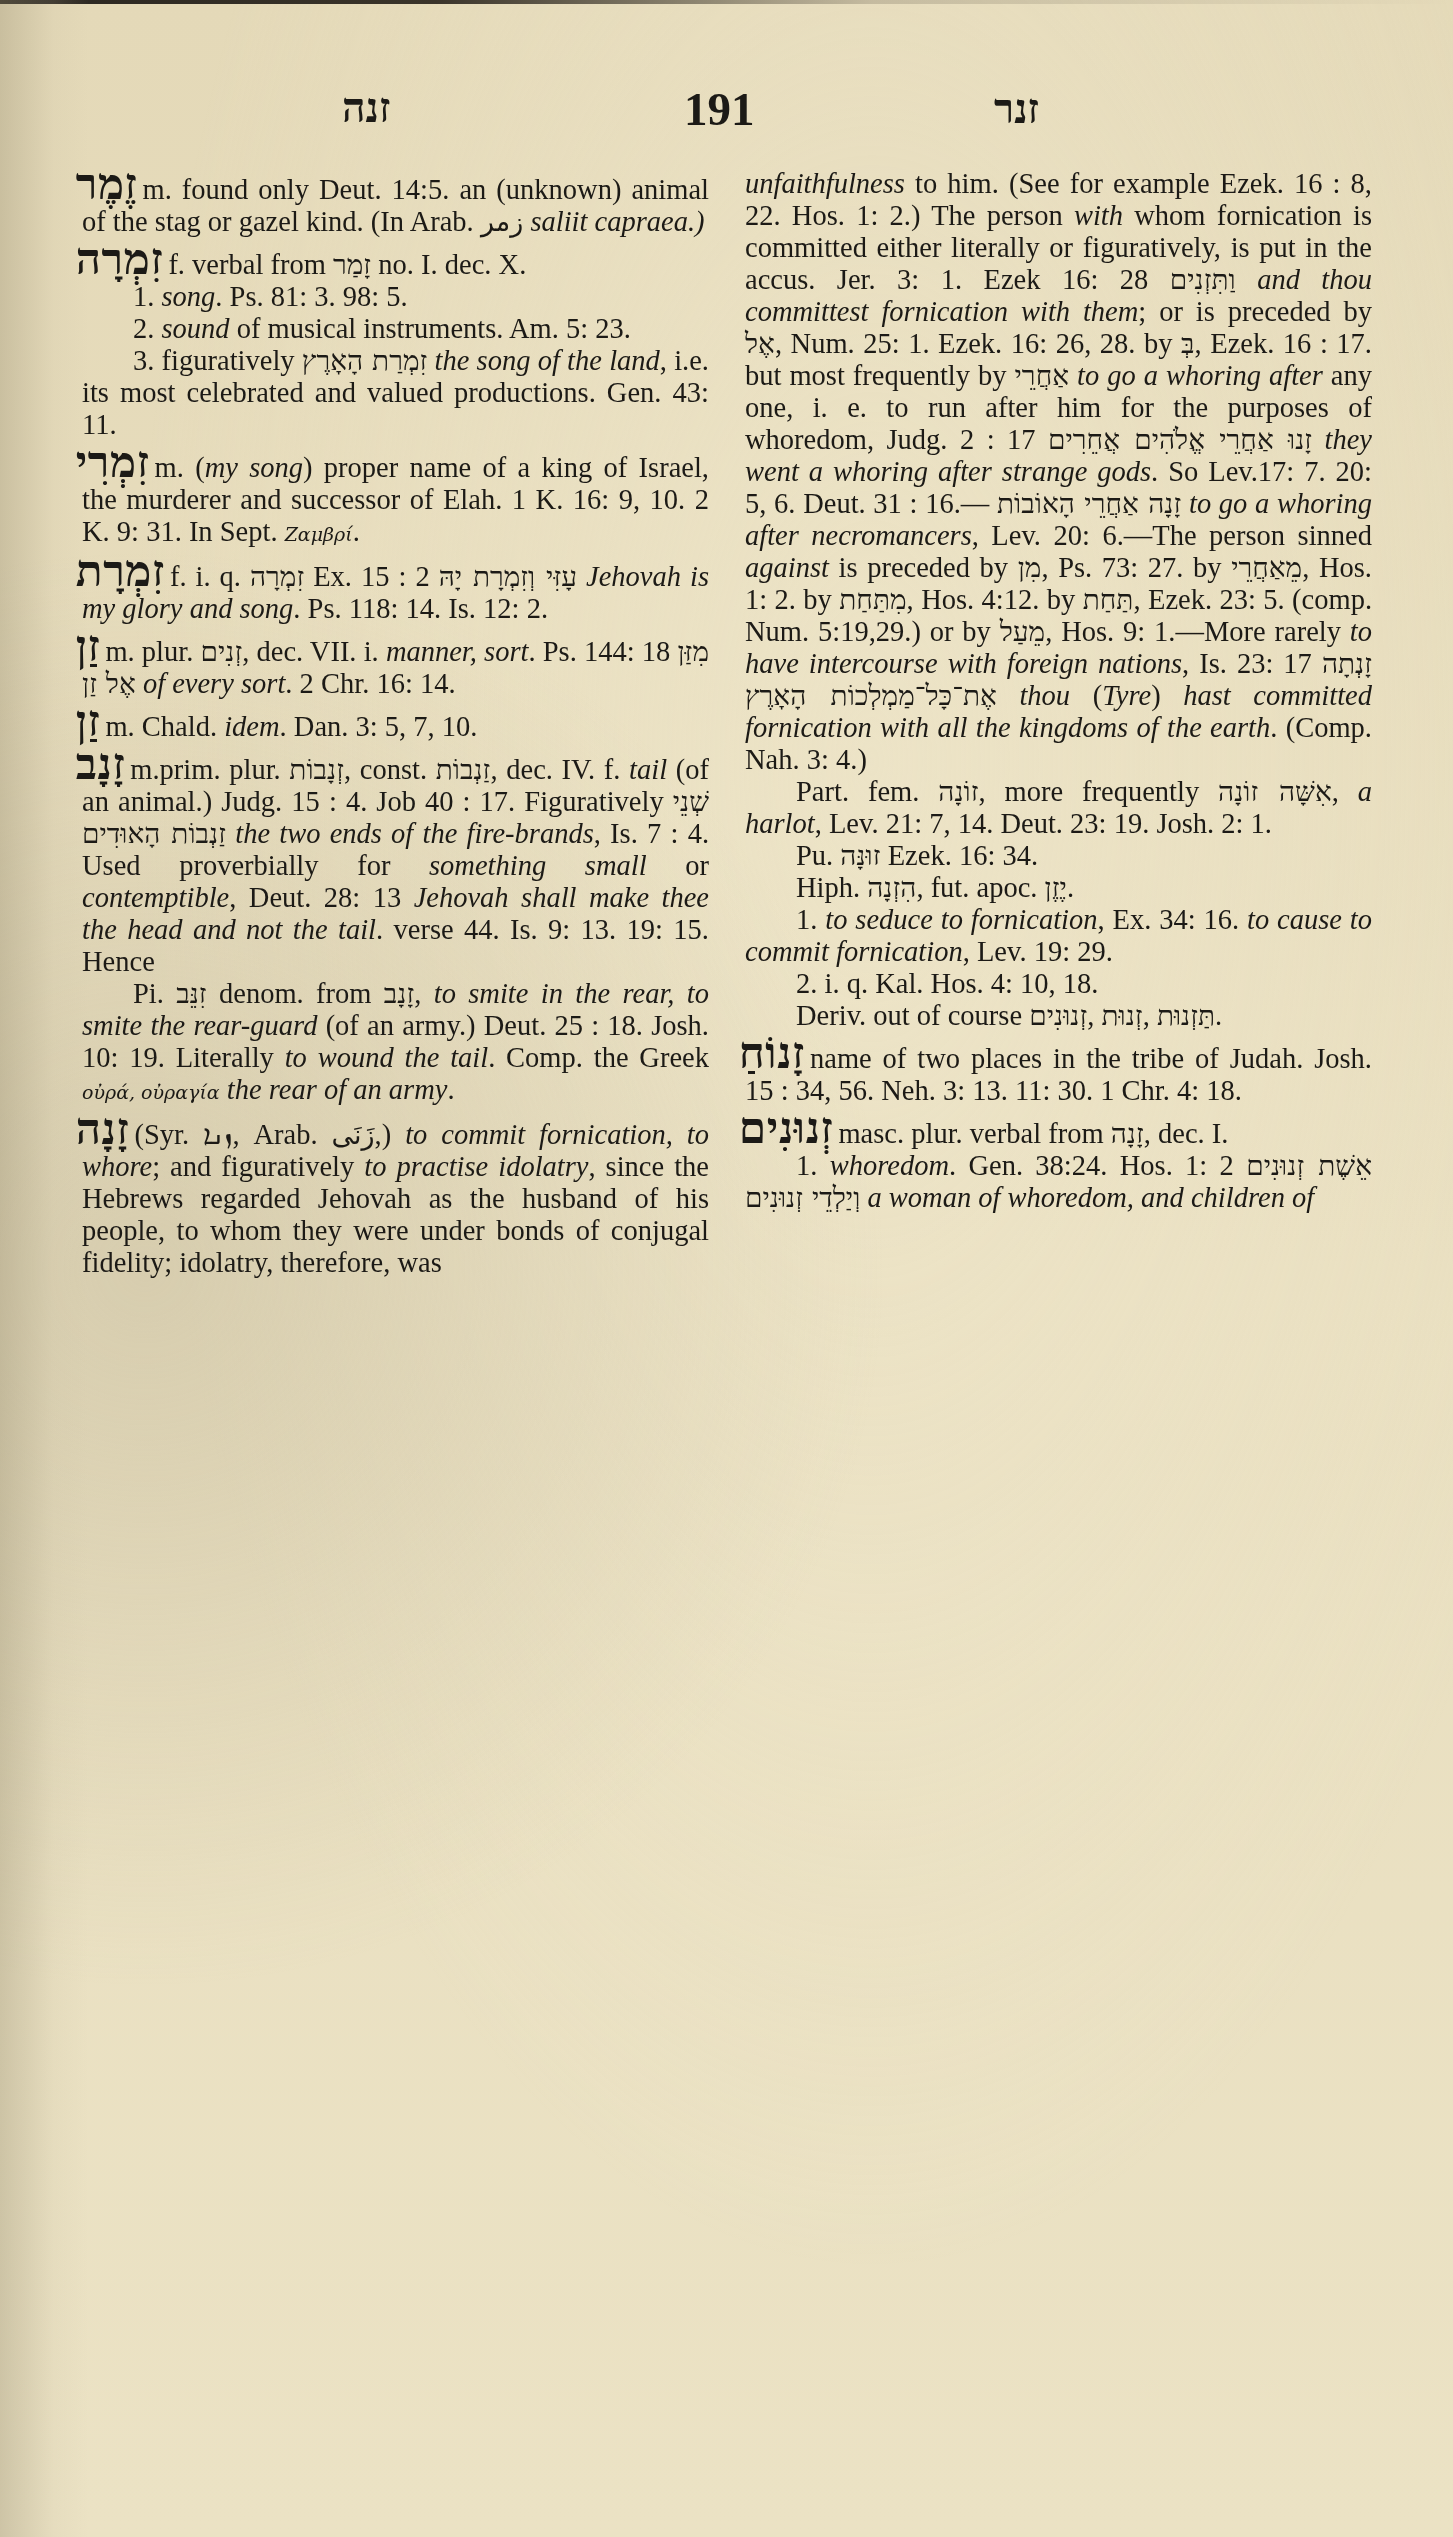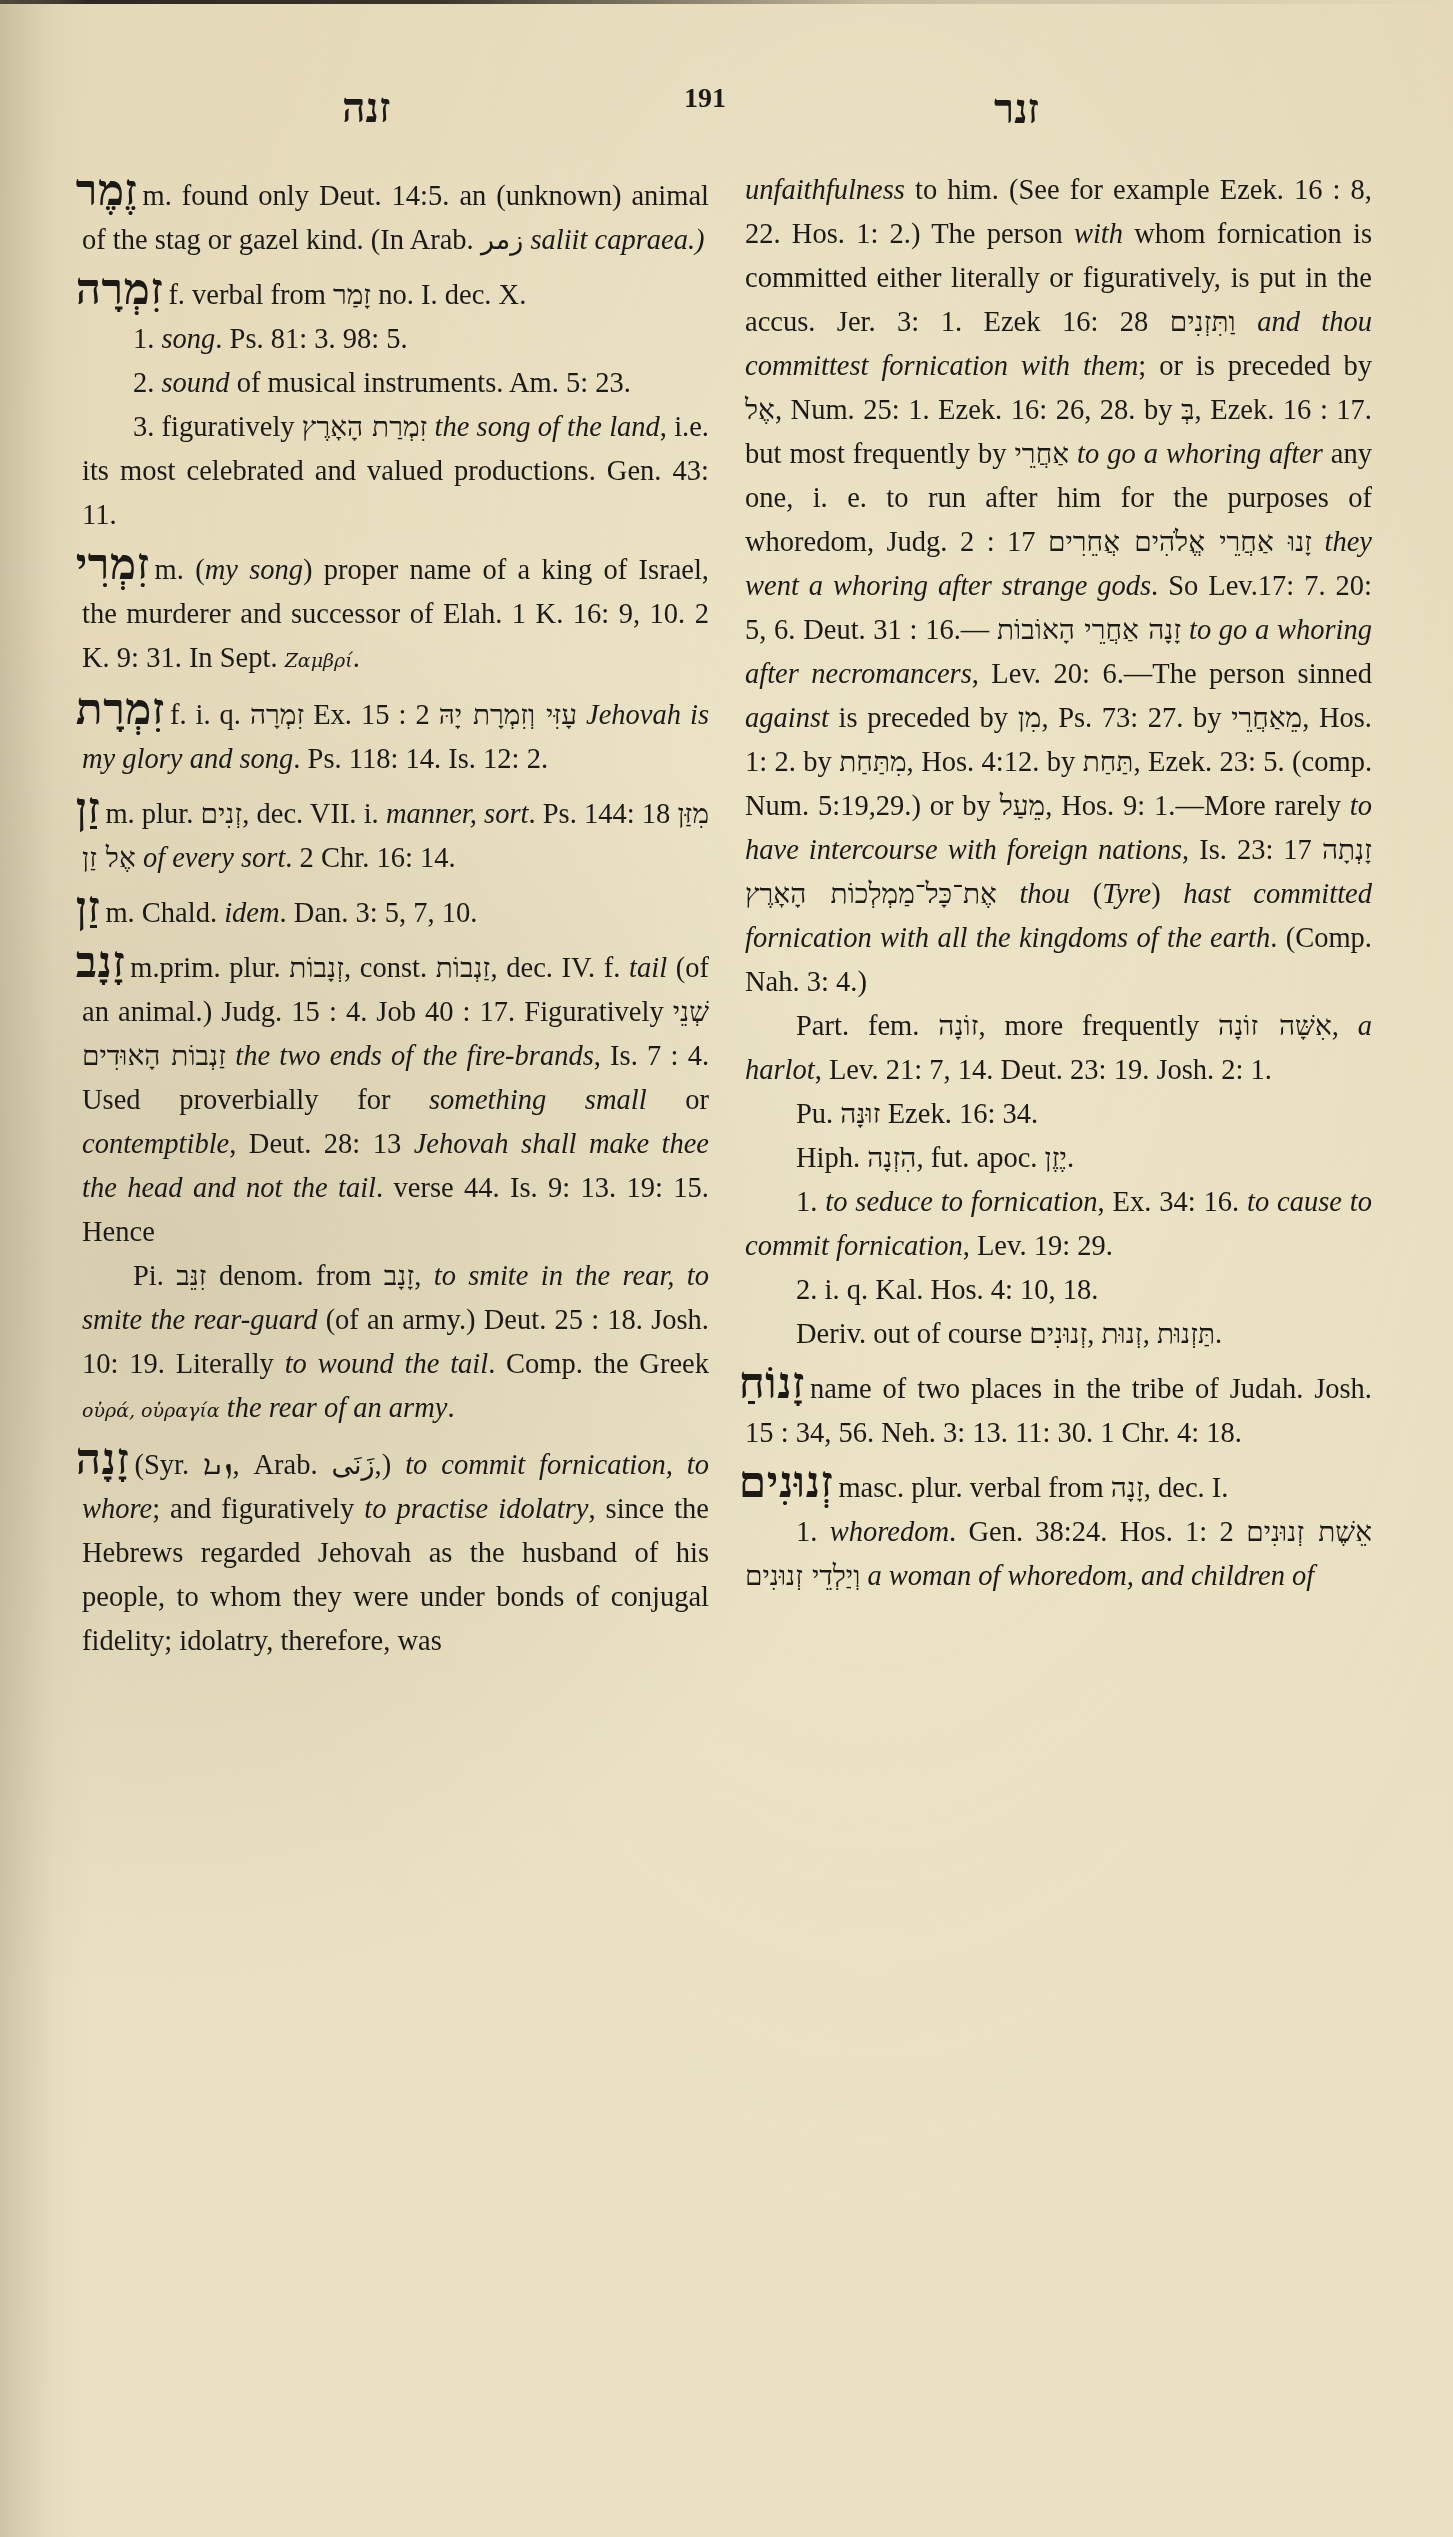--- a/index.html
+++ b/index.html
@@ -20,26 +20,26 @@
   }
   .gutter-shadow {
     position: absolute; left: 0; top: 0; width: 89px; height: 2538px;
     background: linear-gradient(90deg, rgba(150,140,110,0.35) 0%, rgba(200,190,160,0.15) 60%, rgba(0,0,0,0) 100%);
   }
   .running-head {
     position: absolute; top: 76px; left: 0; width: 1424px; height: 63px;
     font-size: 41px; font-weight: bold;
   }
   .rh-left  { position: absolute; left: 342px; top: 7.6px; direction: rtl; font-family: "DejaVu Serif", serif; }
-  .rh-page  { position: absolute; left: 684px; top: 6.3px; font-family: "Liberation Serif", serif; font-size: 28px; }
+  .rh-page  { position: absolute; left: 684px; top: 6.3px; font-family: "Liberation Serif", serif; font-size: 47px; }
   .rh-right { position: absolute; left: 994px; top: 9px; direction: rtl; font-family: "DejaVu Serif", serif; }
 
   .column {
     position: absolute; top: 168px; width: 627px;
-    font-size: 28.5px; line-height: 44px;
+    font-size: 28.5px; line-height: 32px;
     text-align: justify;
   }
   .col-left  { left: 82px; }
   .col-right { left: 745px; }
 
   .entry { margin: 0 0 5px 0; }
   .entry p { margin: 0; }
   .sub { text-indent: 51px; margin: 0; }
   .hw {
     font-family: "DejaVu Serif", serif; font-weight: bold;

